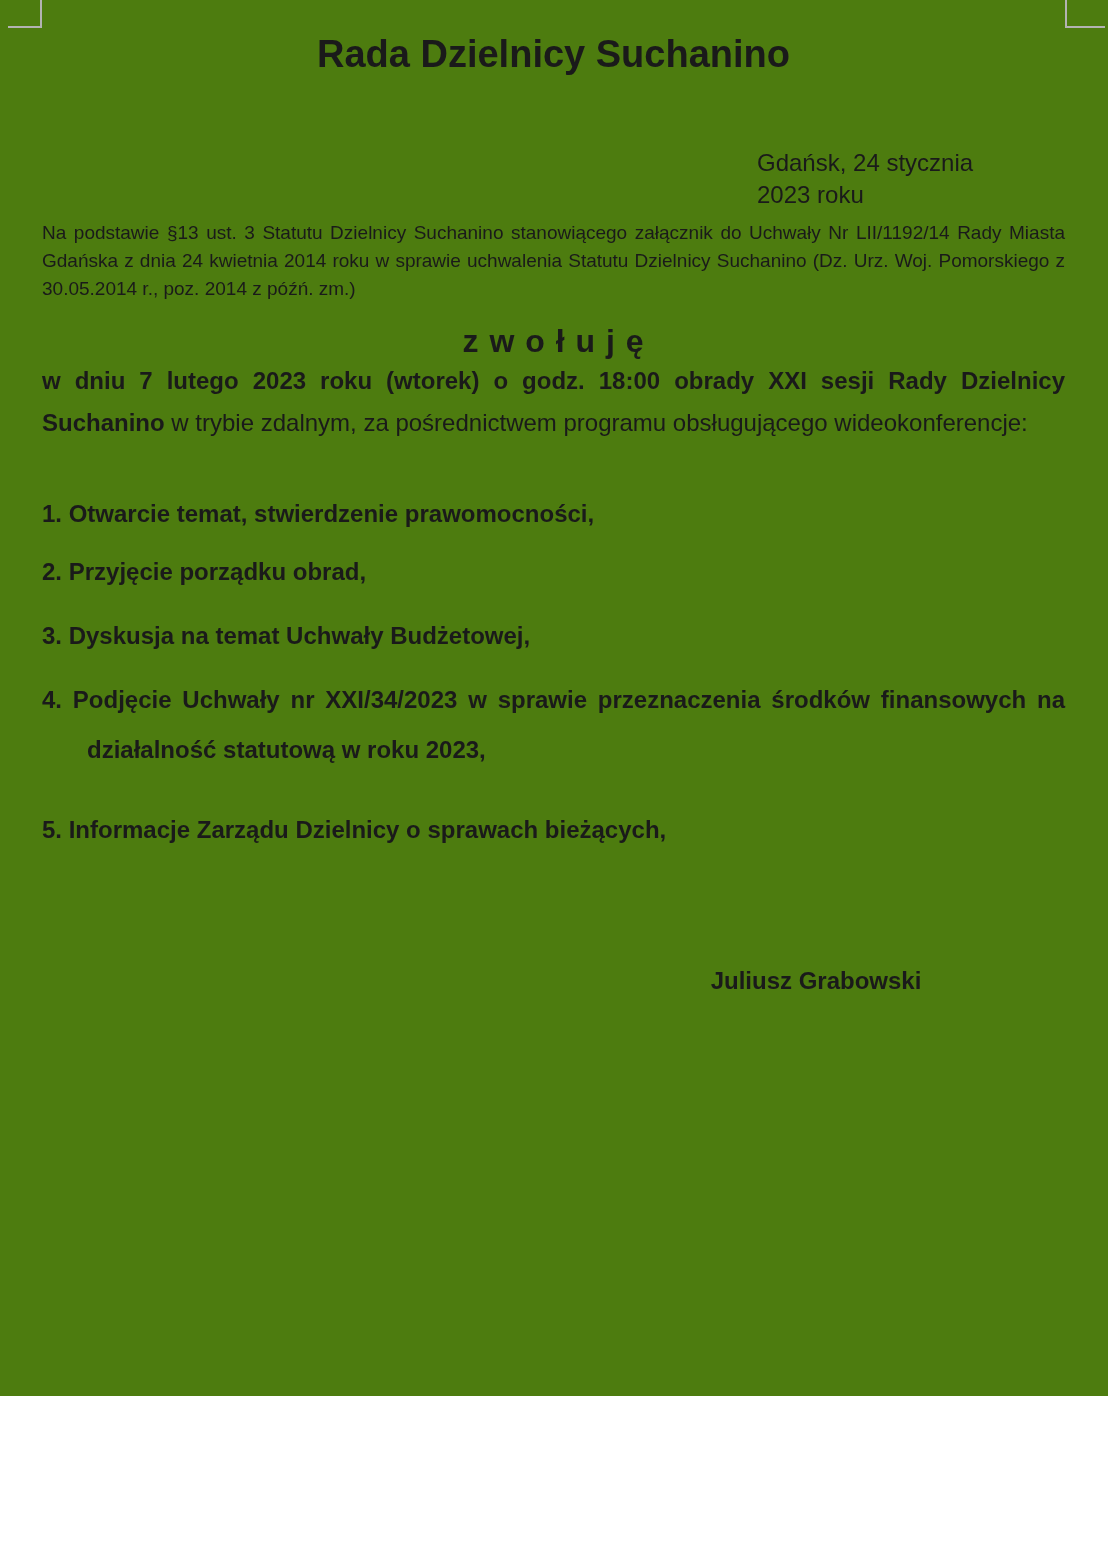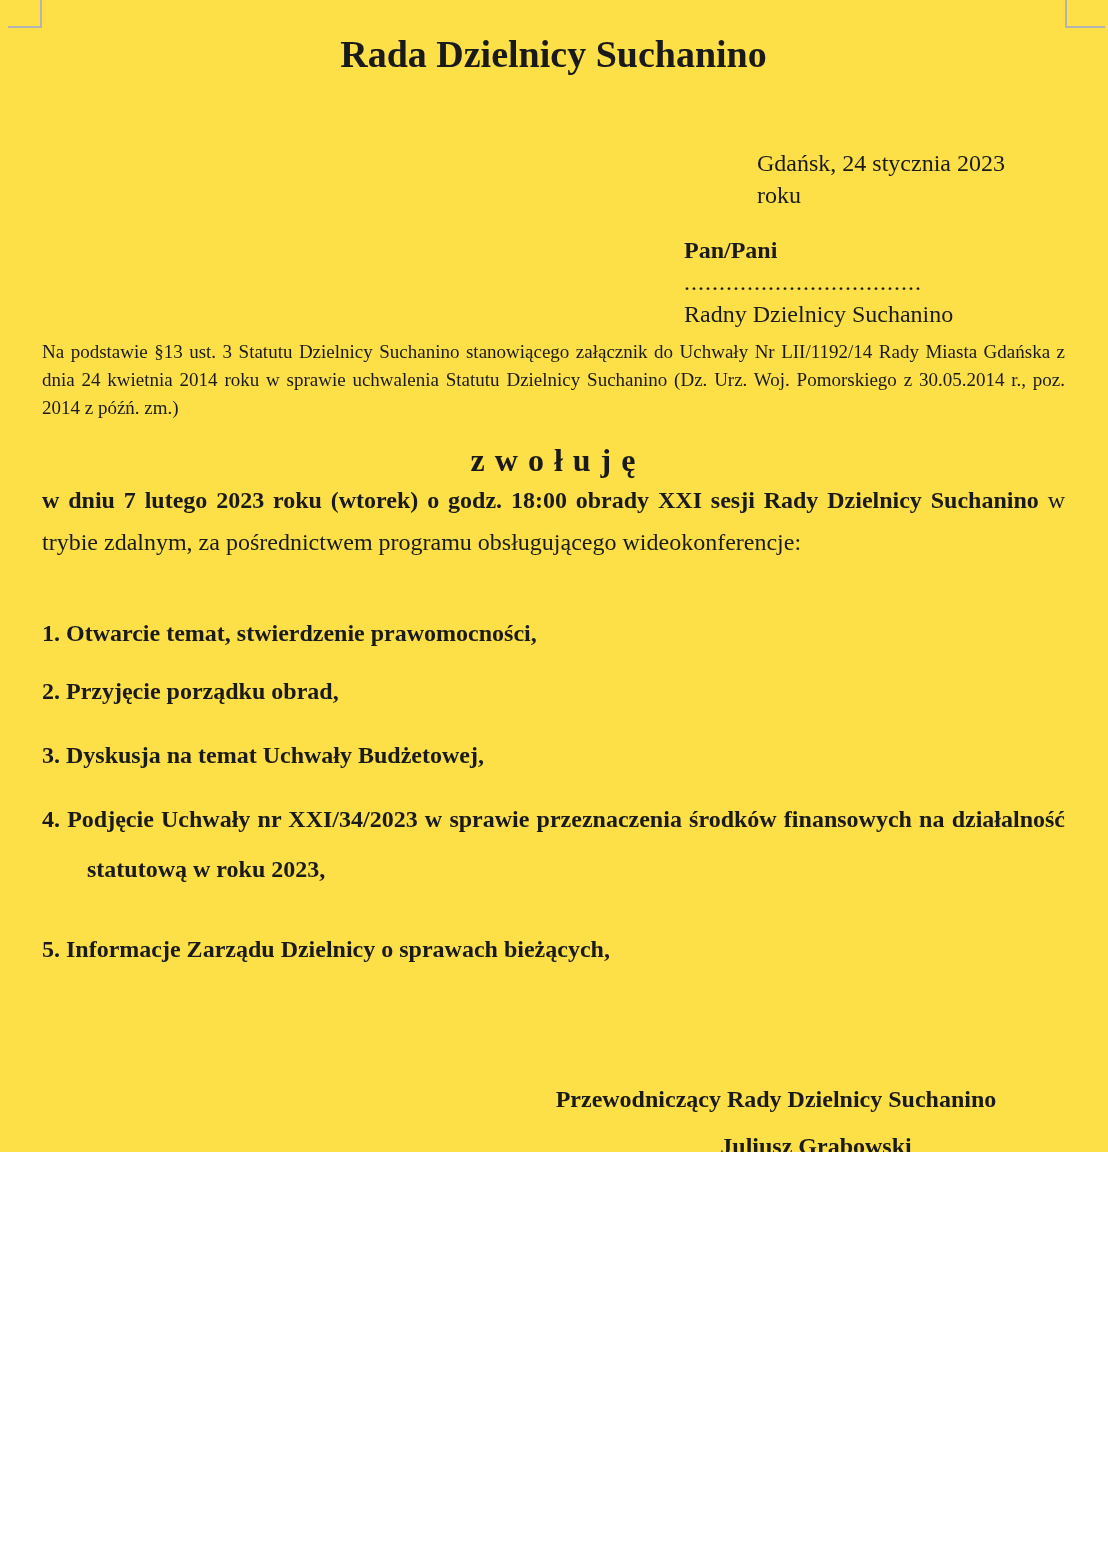--- a/index.html
+++ b/index.html
@@ -1,22 +1,22 @@
 <!DOCTYPE html>
 <html><head>
 <meta charset="utf-8">
 <style>
   html, body { margin: 0; padding: 0; background: #ffffff; }
   .page {
     position: relative;
     width: 1108px;
-    height: 1152px;
-    background: #fde047;
+    height: 1396px;
+    background: #4d7c0f;
     color: #1a1a1a;
-    font-family: Liberation Serif, serif;
+    font-family: Liberation Sans, sans-serif;
     font-size: 24px;
     overflow: hidden;
   }
   
   .mark { position: absolute; border-color: #b3b3b3; border-style: solid; border-width: 0; }
   .mark.tl { left: 8px;    top: 0;       width: 32px; height: 26px; border-right-width: 2px; border-bottom-width: 2px; }
   .mark.tr { left: 1065px; top: 0;       width: 38px; height: 26px; border-left-width: 2px;  border-bottom-width: 2px; }
   .mark.bl { left: 8px;    top: 1552px;  width: 32px; height: 14px; border-right-width: 2px; border-top-width: 2px; }
   .mark.br { left: 1065px; top: 1552px;  width: 38px; height: 14px; border-left-width: 2px;  border-top-width: 2px; }
 
@@ -71,39 +71,33 @@
   <div class="mark tr"></div>
   <div class="mark bl"></div>
   <div class="mark br"></div>
 
   <div class="content">
 
     <div class="doc-title">Rada Dzielnicy Suchanino</div>
 
     <div class="dateline">Gdańsk, 24 stycznia 2023 roku</div>
 
-    <div class="recipient">
-      <div class="salutation">Pan/Pani</div>
-      <div class="dots">..................................</div>
-      <div>Radny Dzielnicy Suchanino</div>
-    </div>
 
     <div class="legal">Na podstawie §13 ust. 3 Statutu Dzielnicy Suchanino stanowiącego załącznik do Uchwały Nr LII/1192/14 Rady Miasta Gdańska z dnia 24 kwietnia 2014 roku w sprawie uchwalenia Statutu Dzielnicy Suchanino (Dz. Urz. Woj. Pomorskiego z 30.05.2014 r., poz. 2014 z późń. zm.)</div>
 
     <div class="convene">z w o ł u j ę</div>
 
     <div class="intro"><span class="b">w dniu 7 lutego 2023 roku (wtorek) o godz. 18:00 obrady XXI sesji Rady Dzielnicy Suchanino</span><span> w trybie zdalnym, za pośrednictwem programu obsługującego wideokonferencje:</span></div>
 
     <div class="agenda">
       <div class="item item-1"><span>1.</span> <span>Otwarcie temat, stwierdzenie prawomocności,</span></div>
       <div class="item item-2"><span>2.</span> <span>Przyjęcie porządku obrad,</span></div>
       <div class="item item-3"><span>3.</span> <span>Dyskusja na temat Uchwały Budżetowej,</span></div>
       <div class="item item-4"><span>4.</span> <span>Podjęcie Uchwały nr XXI/34/2023 w sprawie przeznaczenia środków finansowych na działalność statutową w roku 2023,</span></div>
       <div class="item item-5"><span>5.</span> <span>Informacje Zarządu Dzielnicy o sprawach bieżących,</span></div>
     </div>
 
     <div class="signature">
-      <div>Przewodniczący Rady Dzielnicy Suchanino</div>
       <div class="name">Juliusz Grabowski</div>
     </div>
 
   </div>
 </div>
 
 </body></html>

